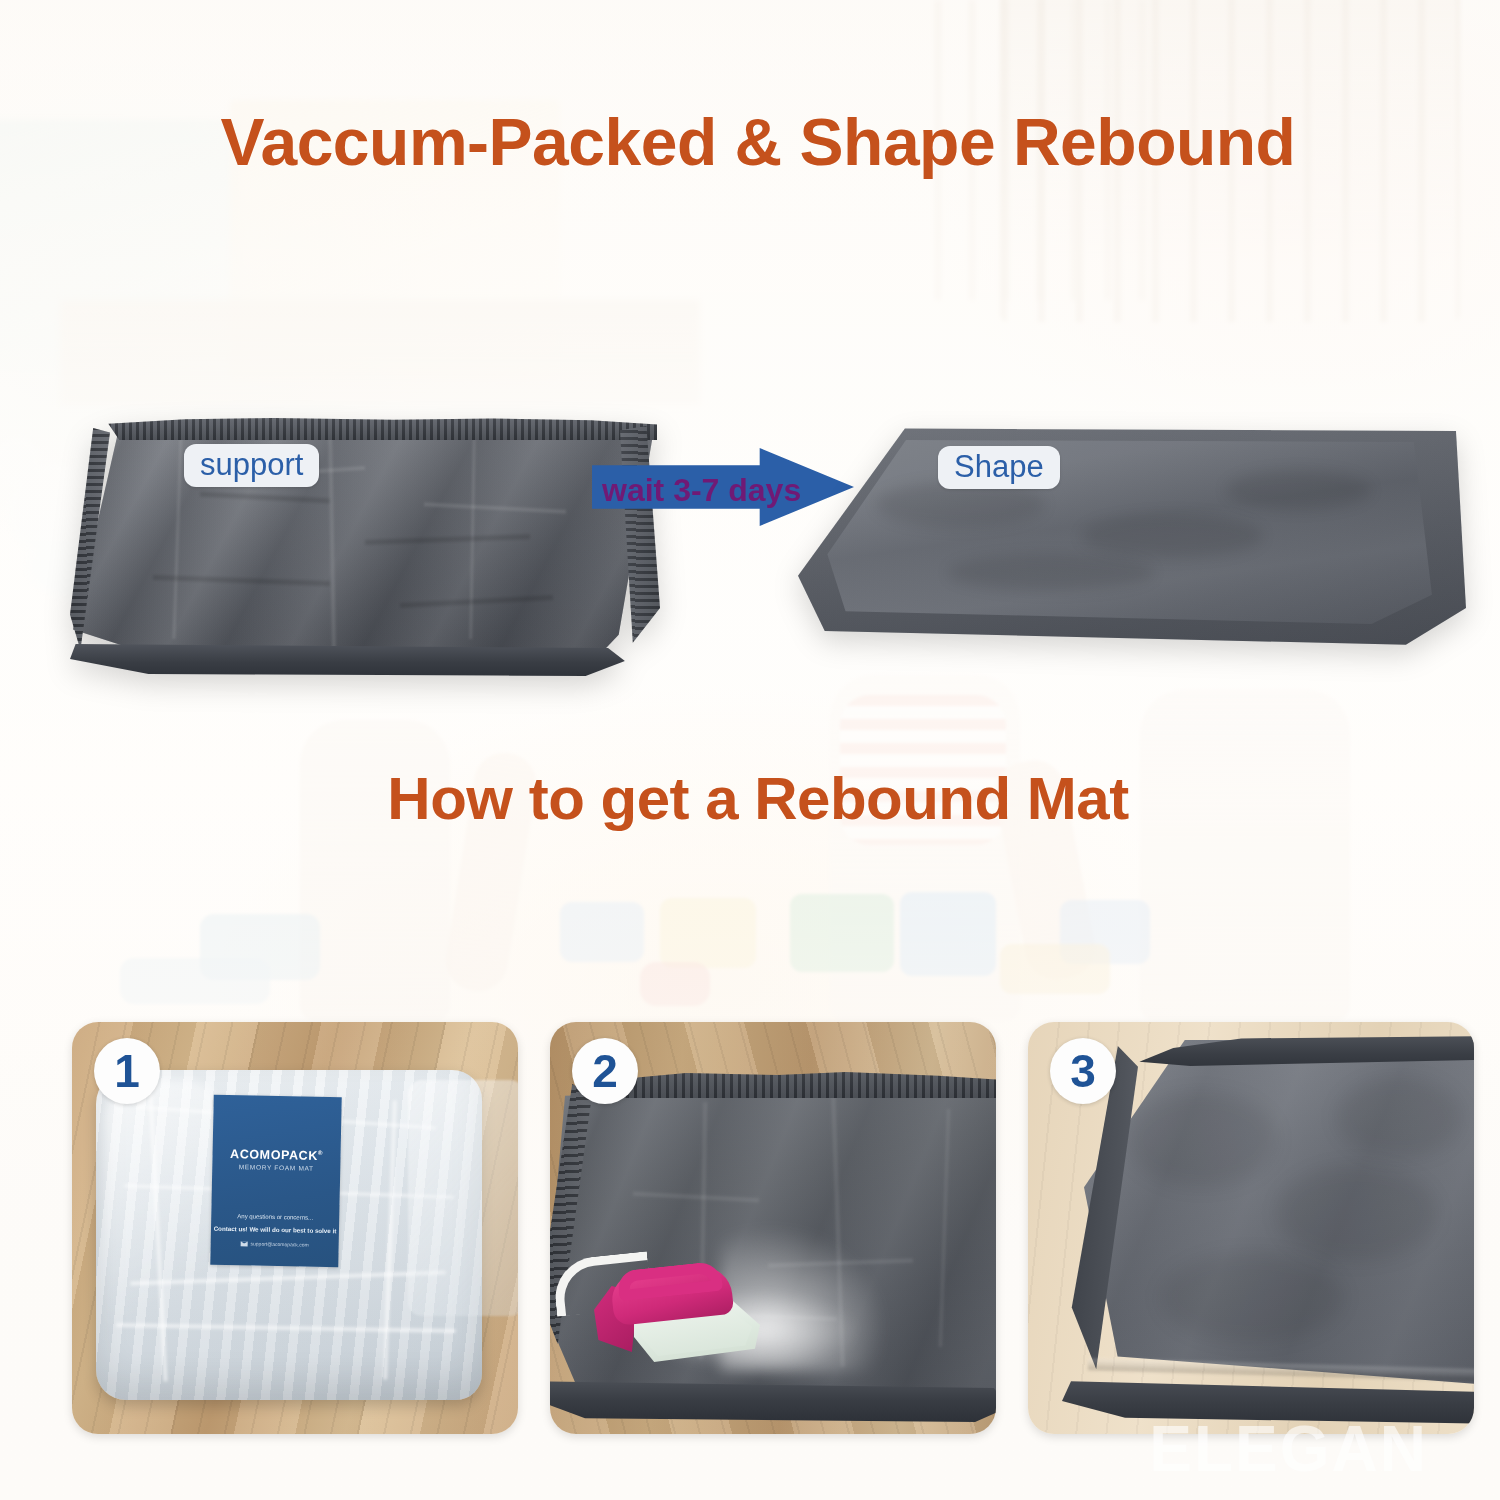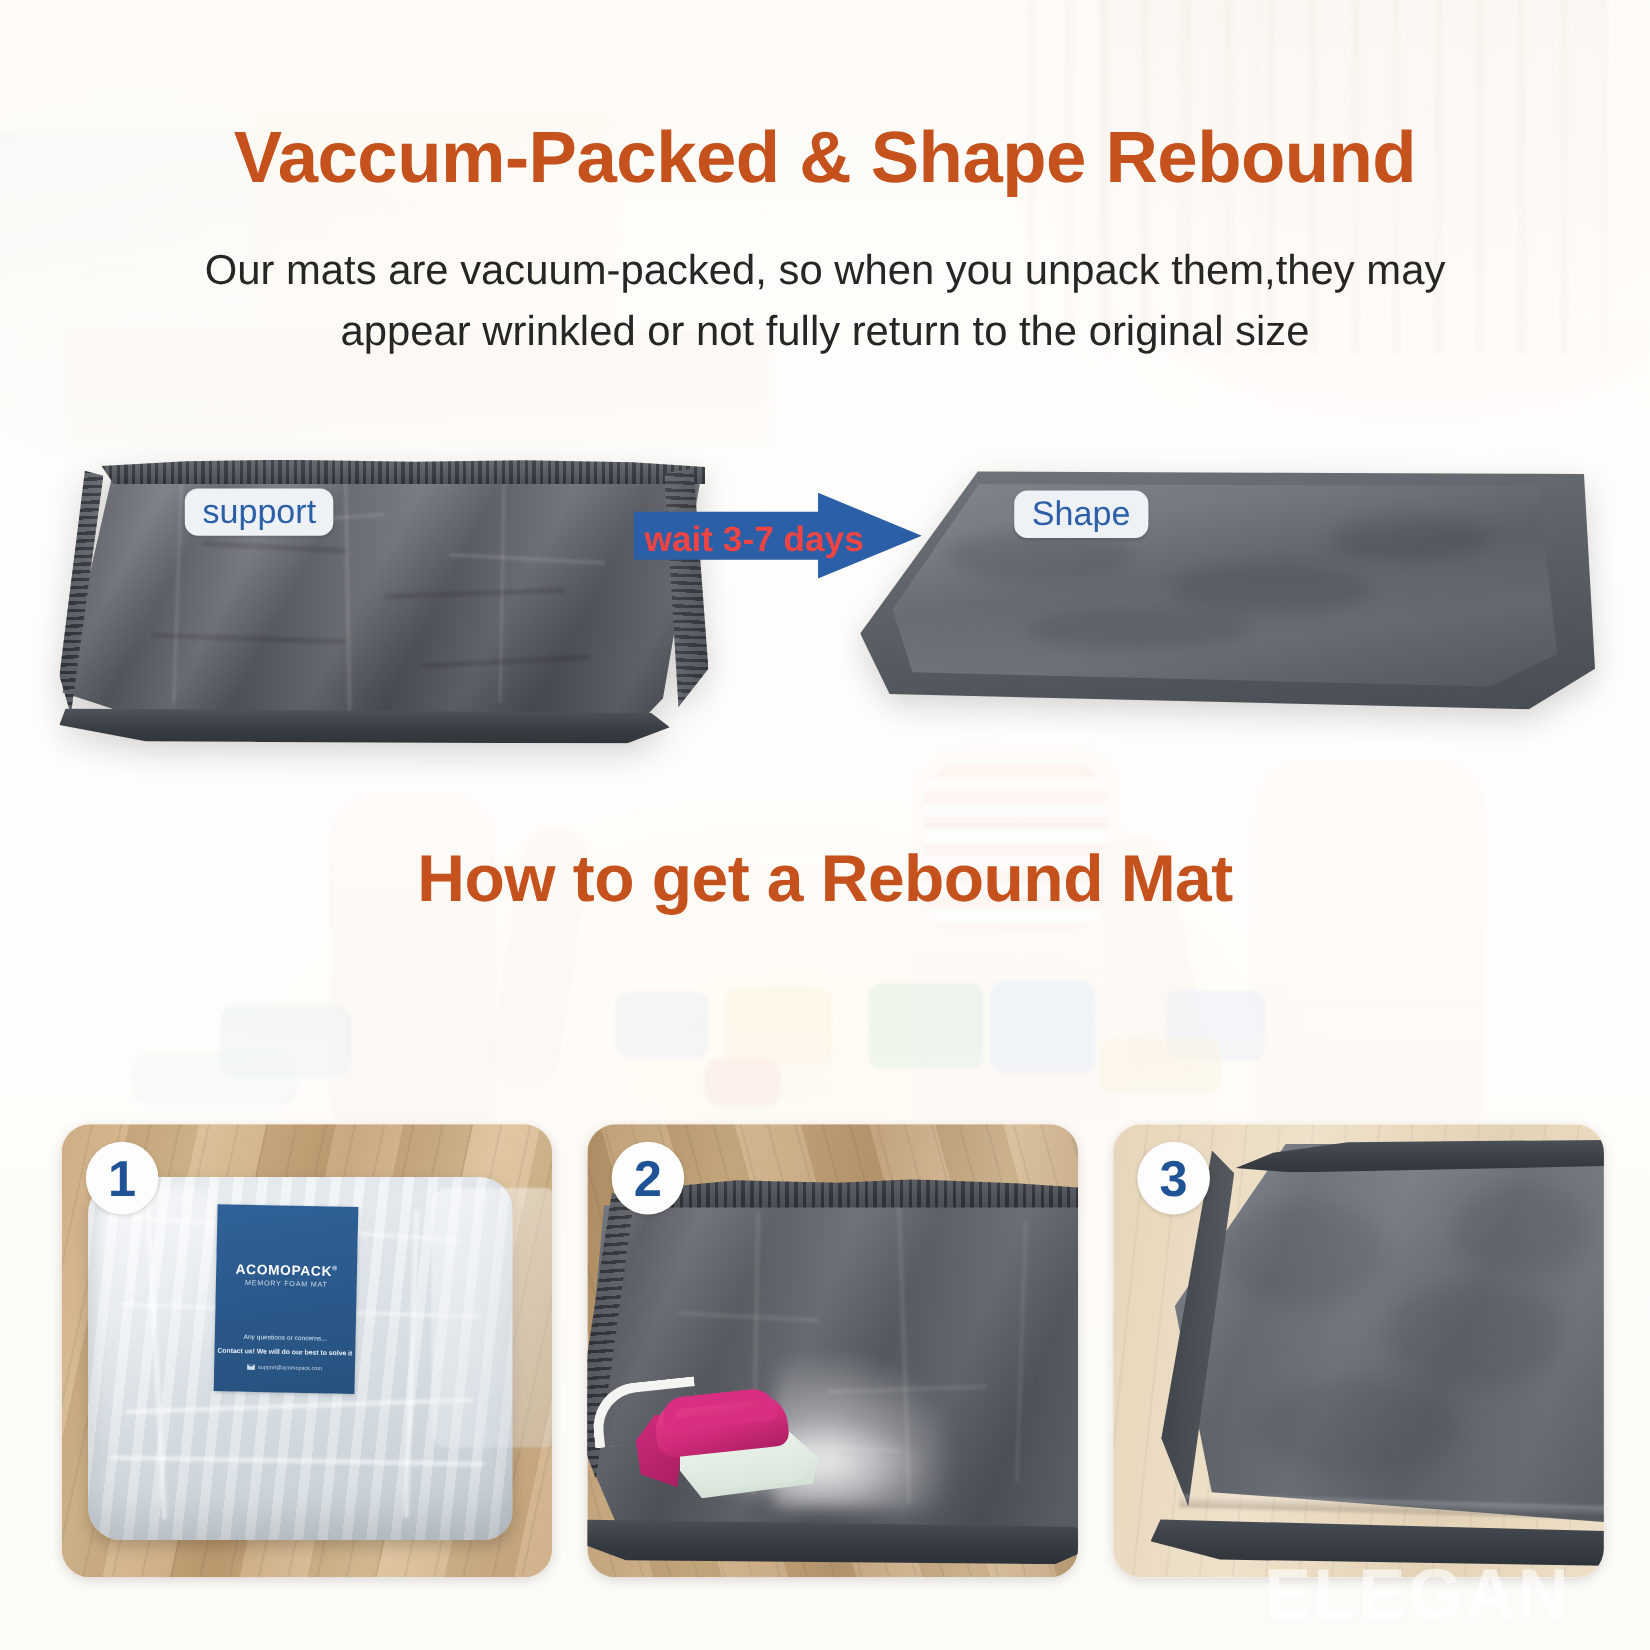--- a/index.html
+++ b/index.html
@@ -100,21 +100,21 @@
     background:linear-gradient(180deg,
       rgba(255,253,250,.62) 0%,
       rgba(255,253,250,.76) 18%,
       rgba(255,254,252,.58) 42%,
       rgba(255,253,250,.70) 62%,
       rgba(253,251,248,.90) 80%,
       rgba(253,251,248,.99) 100%);
   }
 
   
-  #content { position:absolute; inset:0; }
+  #content { position:absolute; inset:0;margin-left:16px; }
 
   .h1 {
     position:absolute; left:0; right:0;
     text-align:center;
     color:#c5511c;
     font-weight:bold;
     letter-spacing:-.5px;
     text-shadow:0 1px 0 rgba(255,255,255,.6);
   }
   #title1 { top:104px; font-size:66px; }
@@ -221,21 +221,21 @@
     position:absolute; left:576px; top:448px; width:262px; height:78px;
   }
   #arrow-shape {
     position:absolute; inset:0;
     background:#2b5fa8;
     clip-path:polygon(0% 22%, 64% 22%, 64% 0%, 100% 50%, 64% 100%, 64% 78%, 0% 78%);
     filter:drop-shadow(0 2px 3px rgba(0,0,0,.18));
   }
   #arrow-text {
     position:absolute; left:10px; top:26px; width:158px;
-    color:#ef4444; font-size:32px; font-weight:bold; line-height:1; white-space:nowrap;
+    color:#701a75; font-size:32px; font-weight:bold; line-height:1; white-space:nowrap;
   }
 
   
   #panels { position:absolute; left:0; top:1022px; width:1500px; height:412px; }
   .panel {
     position:absolute; top:0; width:446px; height:412px;
     border-radius:26px; overflow:hidden;
     box-shadow:0 3px 10px rgba(0,0,0,.13);
   }
   .panel.p1 { left:56px; }
@@ -473,24 +473,20 @@
     <div class="toy t7"></div>
       <div class="toy t8"></div>
       <div class="toy t9"></div>
   </div>
   <div class="bg-fade"></div>
 </div>
 
 <div id="content">
 
   <div class="h1" id="title1">Vaccum-Packed &amp; Shape Rebound</div>
-  <div class="sub" id="sub1">
-    <div>Our mats are vacuum-packed, so when you unpack them,they may</div>
-    <div>appear wrinkled or not fully return to the original size</div>
-  </div>
 
   <div class="mat-before">
     <div class="bm-body">
       <div class="bm-wr" style="left:18%;top:6%;width:3px;height:80%;transform:rotate(2deg)"></div>
       <div class="bm-wr" style="left:44%;top:4%;width:4px;height:86%;transform:rotate(-1deg)"></div>
       <div class="bm-wr" style="left:68%;top:6%;width:3px;height:80%;transform:rotate(1deg)"></div>
       <div class="bm-shadow" style="left:22%;top:30%;width:22%;height:5px;transform:rotate(3deg)"></div>
       <div class="bm-shadow" style="left:50%;top:46%;width:28%;height:5px;transform:rotate(-2deg)"></div>
       <div class="bm-shadow" style="left:14%;top:62%;width:30%;height:5px;transform:rotate(2deg)"></div>
       <div class="bm-shadow" style="left:56%;top:70%;width:26%;height:5px;transform:rotate(-3deg)"></div>

